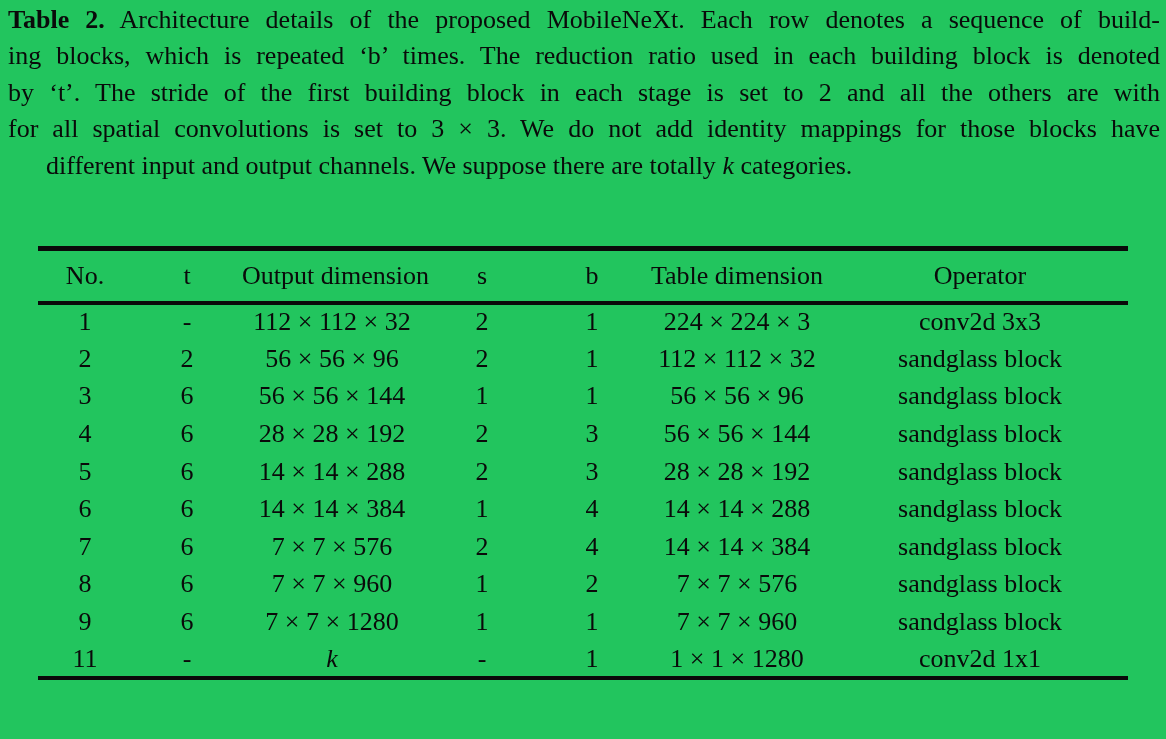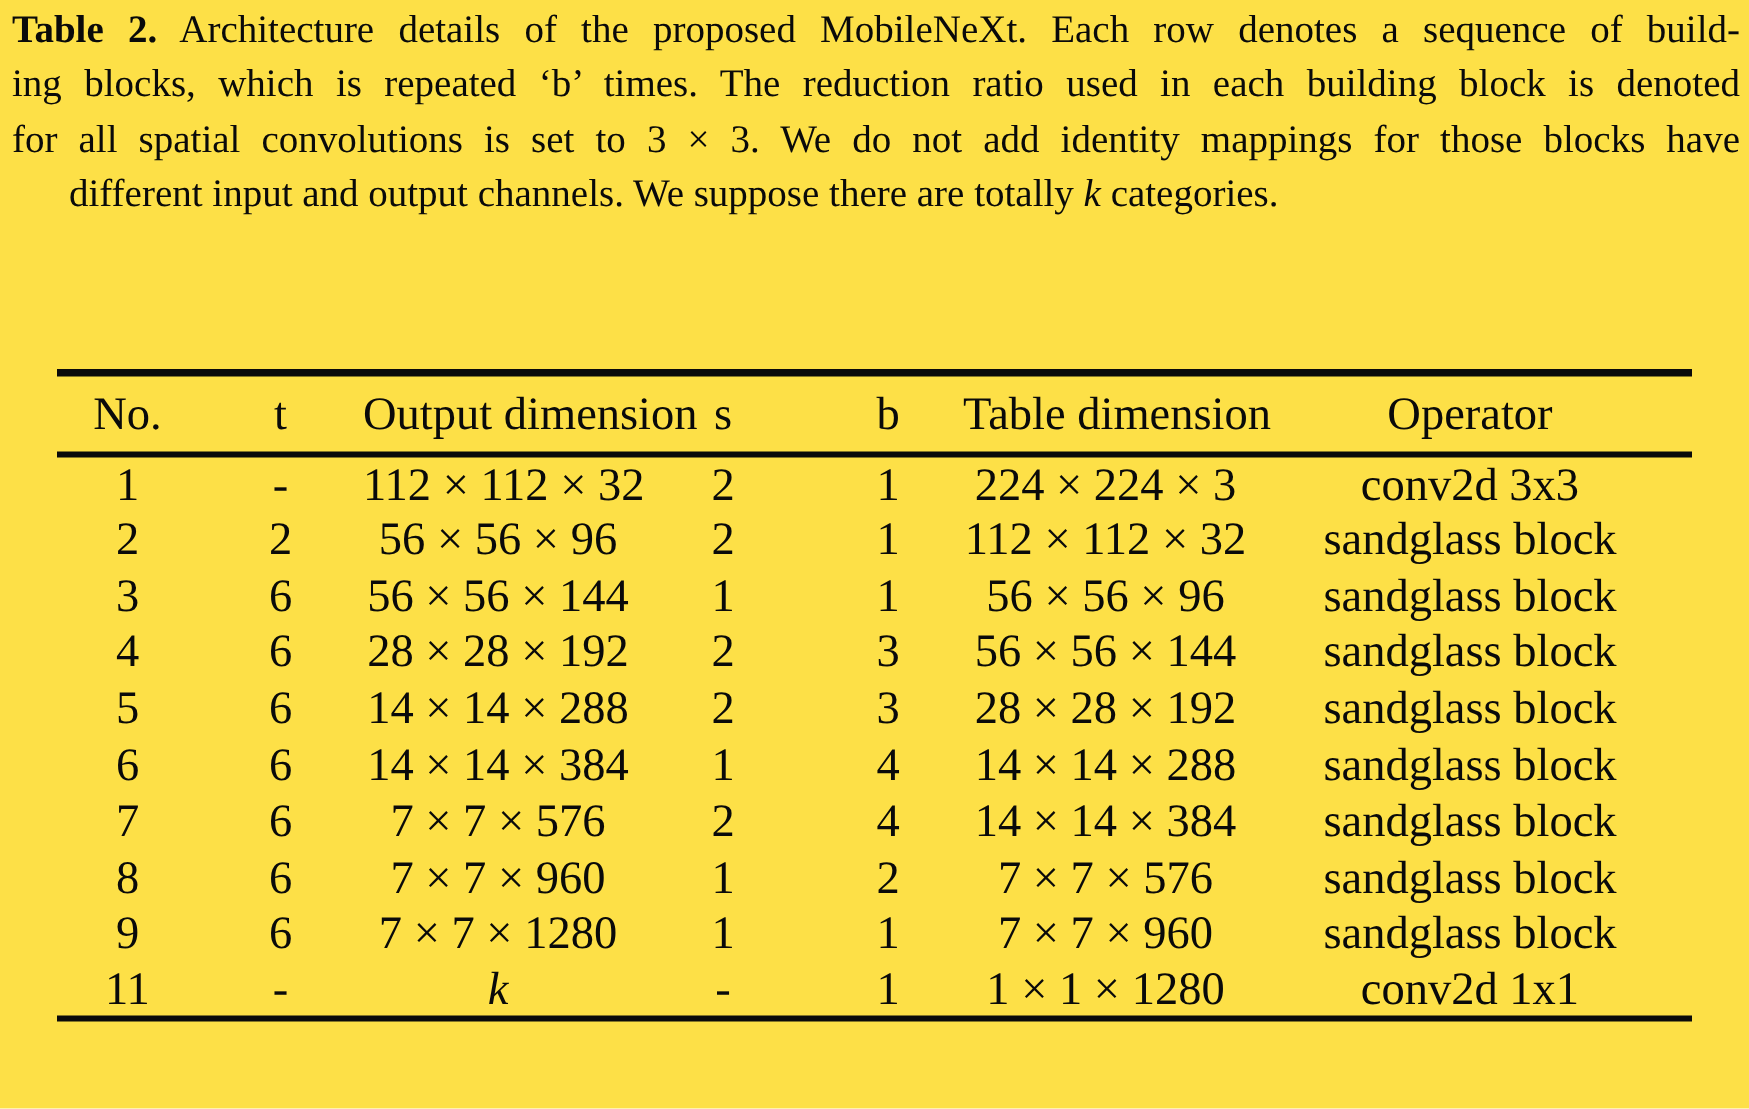--- a/index.html
+++ b/index.html
@@ -4,21 +4,21 @@
 <style>
   html, body {
     margin: 0;
     padding: 0;
     background: #ffffff;
   }
   .page {
     position: relative;
     width: 1166px;
     height: 739px;
-    background: #fde047;
+    background: #22c55e;
     font-family: "Liberation Serif", serif;
     color: #0a0a0a;
     overflow: hidden;
   }
   .caption {
     position: absolute;
     left: 8px;
     top: 2px;
     width: 1152px;
     font-size: 26px;
@@ -35,21 +35,21 @@
   }
   .bold { font-weight: bold; }
   .ital { font-style: italic; }
   table.arch-table {
     position: absolute;
     left: 38px;
     top: 246px;
     width: 1090px;
     border-collapse: collapse;
     table-layout: fixed;
-    font-size: 31px;
+    font-size: 26px;
     color: #0a0a0a;
   }
   table.arch-table thead tr {
     height: 54px;
   }
   table.arch-table thead {
     border-top: 5px solid #0a0a0a;
     border-bottom: 4px solid #0a0a0a;
   }
   table.arch-table tbody {
@@ -72,20 +72,21 @@
     overflow: visible;
   }
 </style>
 </head>
 <body>
 
 <div class="page">
   <div class="caption">
       <div class="cap-line"><span class="bold">Table 2.</span><span> Architecture details of the proposed MobileNeXt. Each row denotes a sequence of build-</span></div>
       <div class="cap-line"><span>ing blocks, which is repeated ‘b’ times. The reduction ratio used in each building block is denoted</span></div>
+      <div class="cap-line"><span>by ‘t’. The stride of the first building block in each stage is set to 2 and all the others are with</span></div>
       <div class="cap-line"><span>for all spatial convolutions is set to 3 × 3. We do not add identity mappings for those blocks have</span></div>
       <div class="cap-line last"><span>different input and output channels. We suppose there are totally </span><span class="ital">k</span><span> categories.</span></div>
     </div>
 
   <table class="arch-table">
     <colgroup>
       <col style="width:94px">
       <col style="width:110px">
       <col style="width:180px">
       <col style="width:120px">

